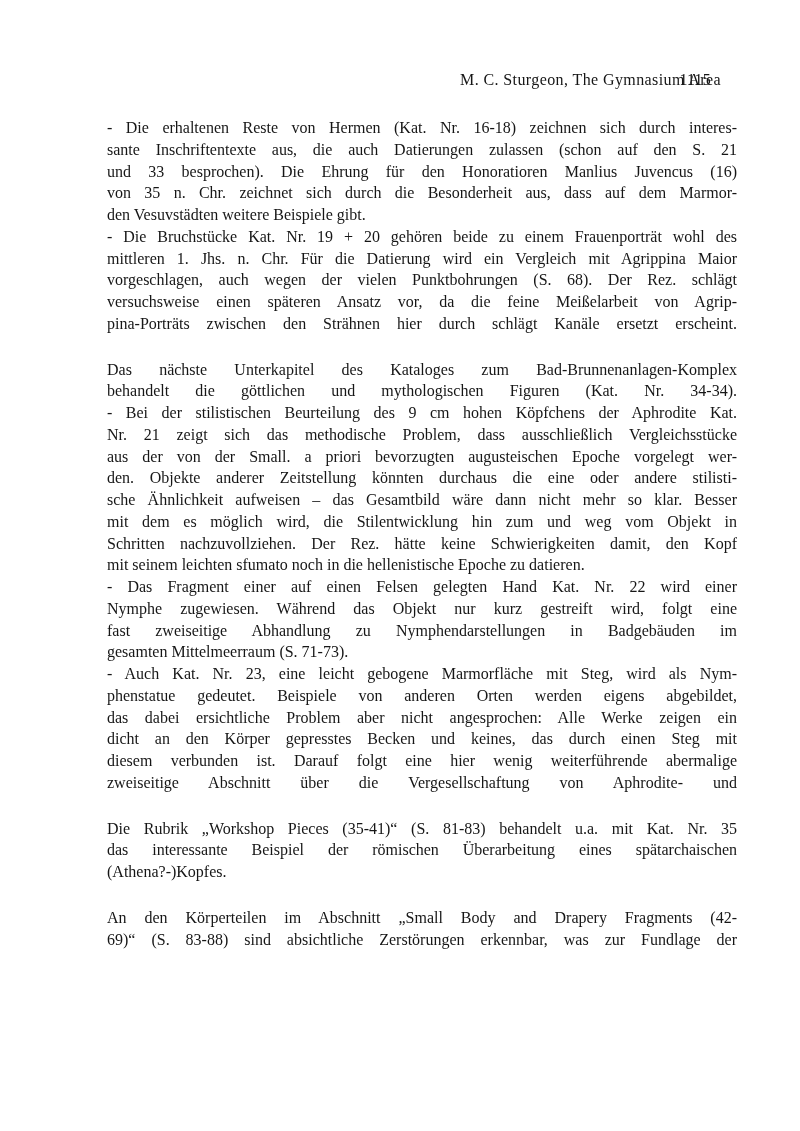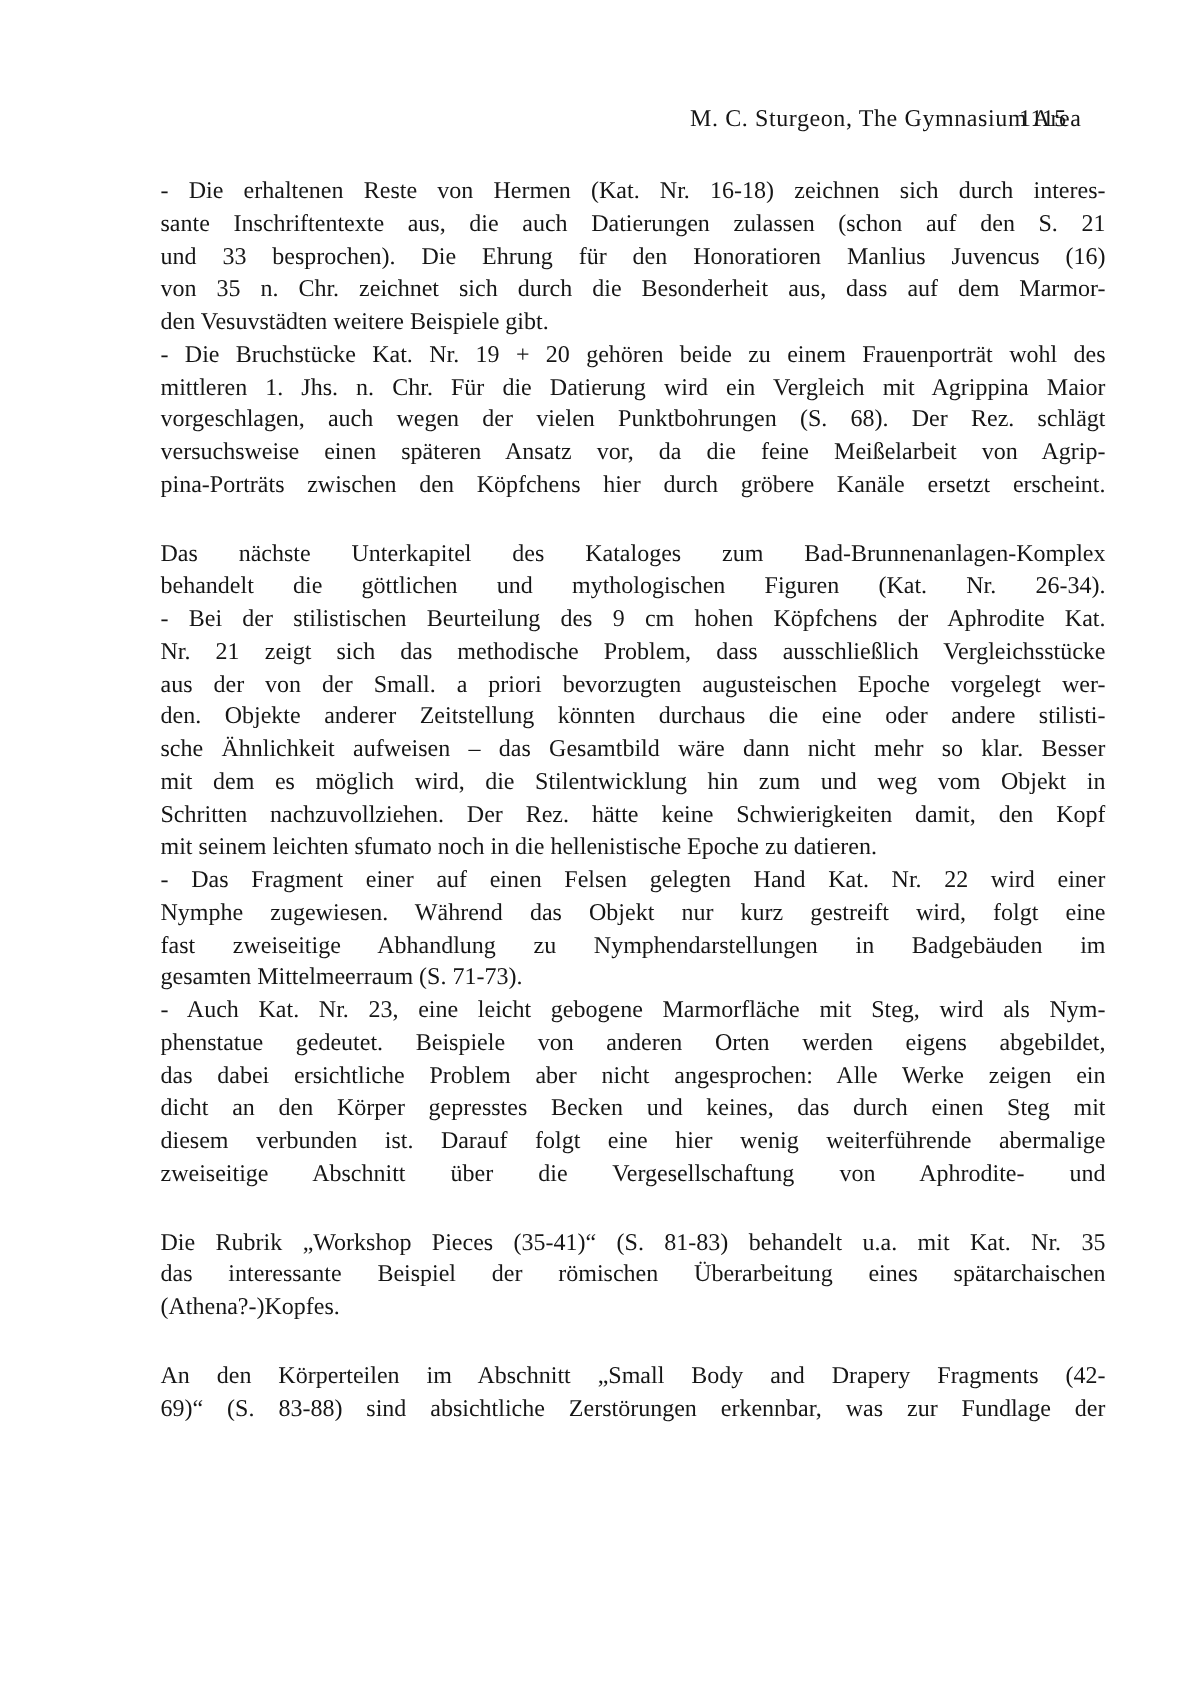--- a/index.html
+++ b/index.html
@@ -73,25 +73,25 @@
         <div class="line just">sante Inschriftentexte aus, die auch Datierungen zulassen (schon auf den S. 21</div>
         <div class="line just">und 33 besprochen). Die Ehrung für den Honoratioren Manlius Juvencus (16)</div>
         <div class="line just">von 35 n. Chr. zeichnet sich durch die Besonderheit aus, dass auf dem Marmor-</div>
         <div class="line">den Vesuvstädten weitere Beispiele gibt.</div>
       </div>
       <div class="para">
         <div class="line just">- Die Bruchstücke Kat. Nr. 19 + 20 gehören beide zu einem Frauenporträt wohl des</div>
         <div class="line just">mittleren 1. Jhs. n. Chr. Für die Datierung wird ein Vergleich mit Agrippina Maior</div>
         <div class="line just">vorgeschlagen, auch wegen der vielen Punktbohrungen (S. 68). Der Rez. schlägt</div>
         <div class="line just">versuchsweise einen späteren Ansatz vor, da die feine Meißelarbeit von Agrip-</div>
-        <div class="line just">pina-Porträts zwischen den Köpfchens hier durch gröbere Kanäle ersetzt erscheint.</div>
+        <div class="line just">pina-Porträts zwischen den Strähnen hier durch schlägt Kanäle ersetzt erscheint.</div>
       </div>
       <div class="para gap">
         <div class="line just">Das nächste Unterkapitel des Kataloges zum Bad-Brunnenanlagen-Komplex</div>
-        <div class="line just">behandelt die göttlichen und mythologischen Figuren (Kat. Nr. 26-34).</div>
+        <div class="line just">behandelt die göttlichen und mythologischen Figuren (Kat. Nr. 34-34).</div>
       </div>
       <div class="para">
         <div class="line just">- Bei der stilistischen Beurteilung des 9 cm hohen Köpfchens der Aphrodite Kat.</div>
         <div class="line just">Nr. 21 zeigt sich das methodische Problem, dass ausschließlich Vergleichsstücke</div>
         <div class="line just">aus der von der Small. a priori bevorzugten augusteischen Epoche vorgelegt wer-</div>
         <div class="line just">den. Objekte anderer Zeitstellung könnten durchaus die eine oder andere stilisti-</div>
         <div class="line just">sche Ähnlichkeit aufweisen – das Gesamtbild wäre dann nicht mehr so klar. Besser</div>
         <div class="line just">mit dem es möglich wird, die Stilentwicklung hin zum und weg vom Objekt in</div>
         <div class="line just">Schritten nachzuvollziehen. Der Rez. hätte keine Schwierigkeiten damit, den Kopf</div>
         <div class="line">mit seinem leichten sfumato noch in die hellenistische Epoche zu datieren.</div>

